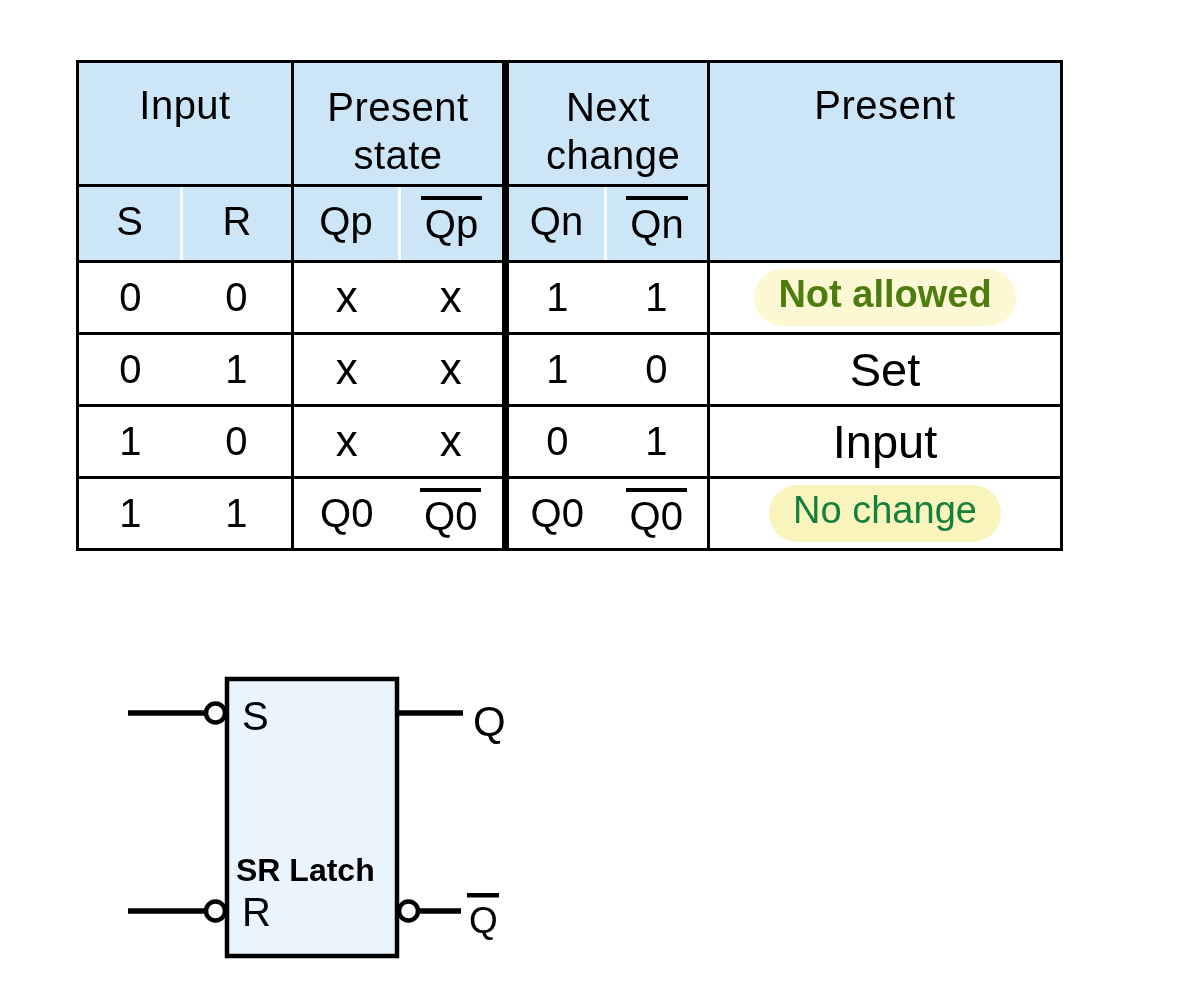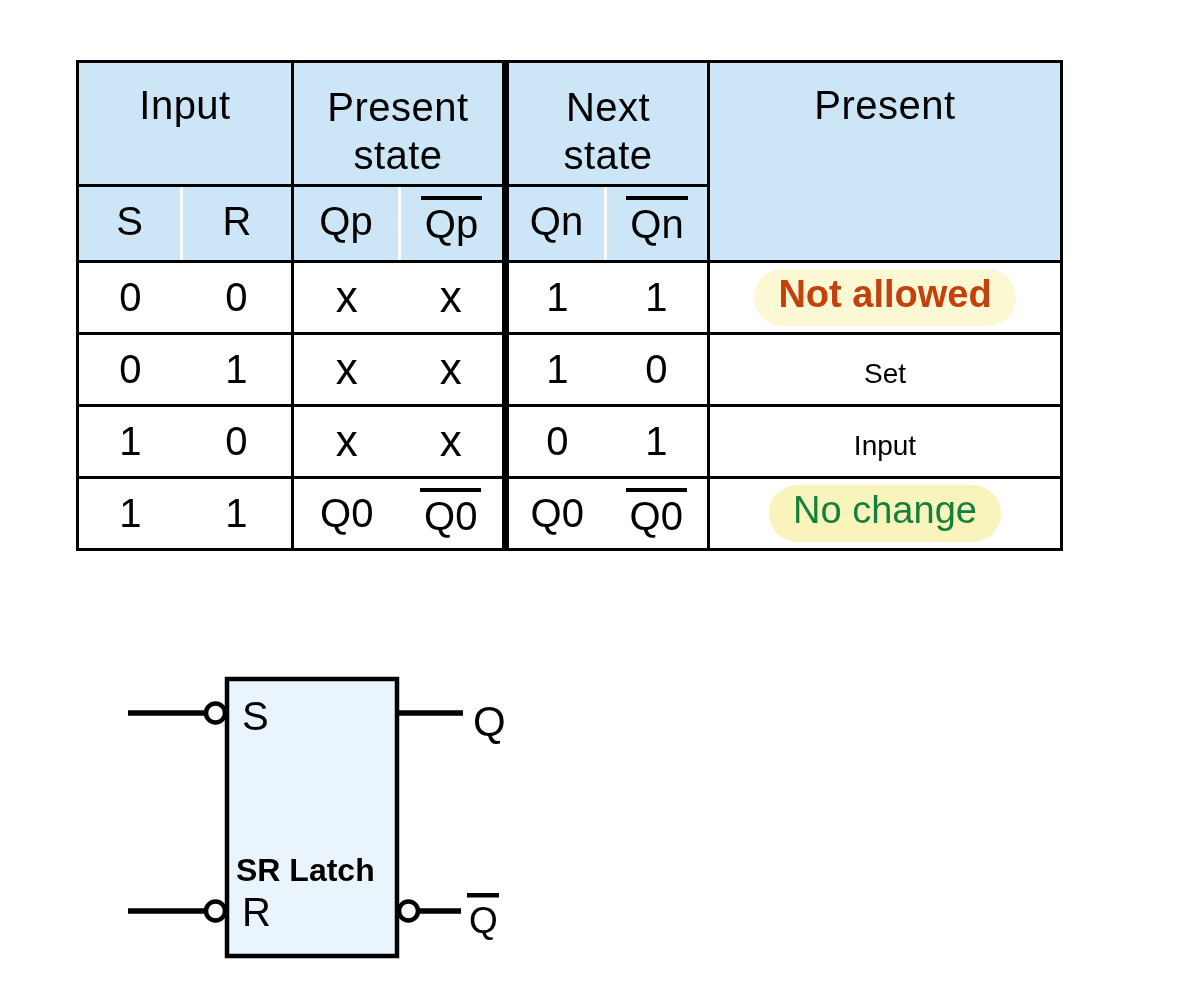--- a/index.html
+++ b/index.html
@@ -33,26 +33,26 @@
   .w-present { width:160px;text-align:center; }
   .w-next    { width:124px; }
   th.comments-hd { vertical-align:top; padding-top:20px; }
 
   .plain { }
   .xval  { font-size:44px; line-height:1; }
   .ov {
     display:inline-block; border-top:4px solid #000;
     padding:3px 4px 0 4px; line-height:1.05;
   }
-  .comment-plain { font-size:28px; }
+  .comment-plain { font-size:47px; }
   .pill {
     display:inline-block; border-radius:30px;
     padding:3px 24px 9px 24px; font-size:38px; line-height:1.2;
   }
-  .pill-alert { background:#FCF8D3; color:#c2410c; font-weight:bold; }
+  .pill-alert { background:#FCF8D3; color:#4d7c0f; font-weight:bold; }
   .pill-note  { background:#F9F3BC; color:#15803d; }
 
   
   svg.latch { position:absolute; left:100px; top:660px; }
   .svg-txt  { font-family:"Liberation Sans", sans-serif; fill:#000; }
 </style>
 </head>
 <body>
 
 <div>
@@ -69,21 +69,21 @@
     </colgroup>
     <tbody>
         <tr class="h1">
       <th colspan="2" class="vb">
         <span>Input</span>
       </th>
       <th colspan="2" class="vthick">
         <div class="wrap w-present">Present state</div>
       </th>
       <th colspan="2" class="vb">
-        <div class="wrap w-next">Next state</div>
+        <div class="wrap w-next">Next change</div>
       </th>
       <th rowspan="2" class="comments-hd">Present</th>
     </tr>
     <tr class="h2">
       <th class="vw"><span class="plain">S</span></th>
       <th class="vb"><span class="plain">R</span></th>
       <th class="vw"><span class="plain">Qp</span></th>
       <th class="vthick"><span class="ov">Qp</span></th>
       <th class="vw"><span class="plain">Qn</span></th>
       <th class="vb"><span class="ov">Qn</span></th>

